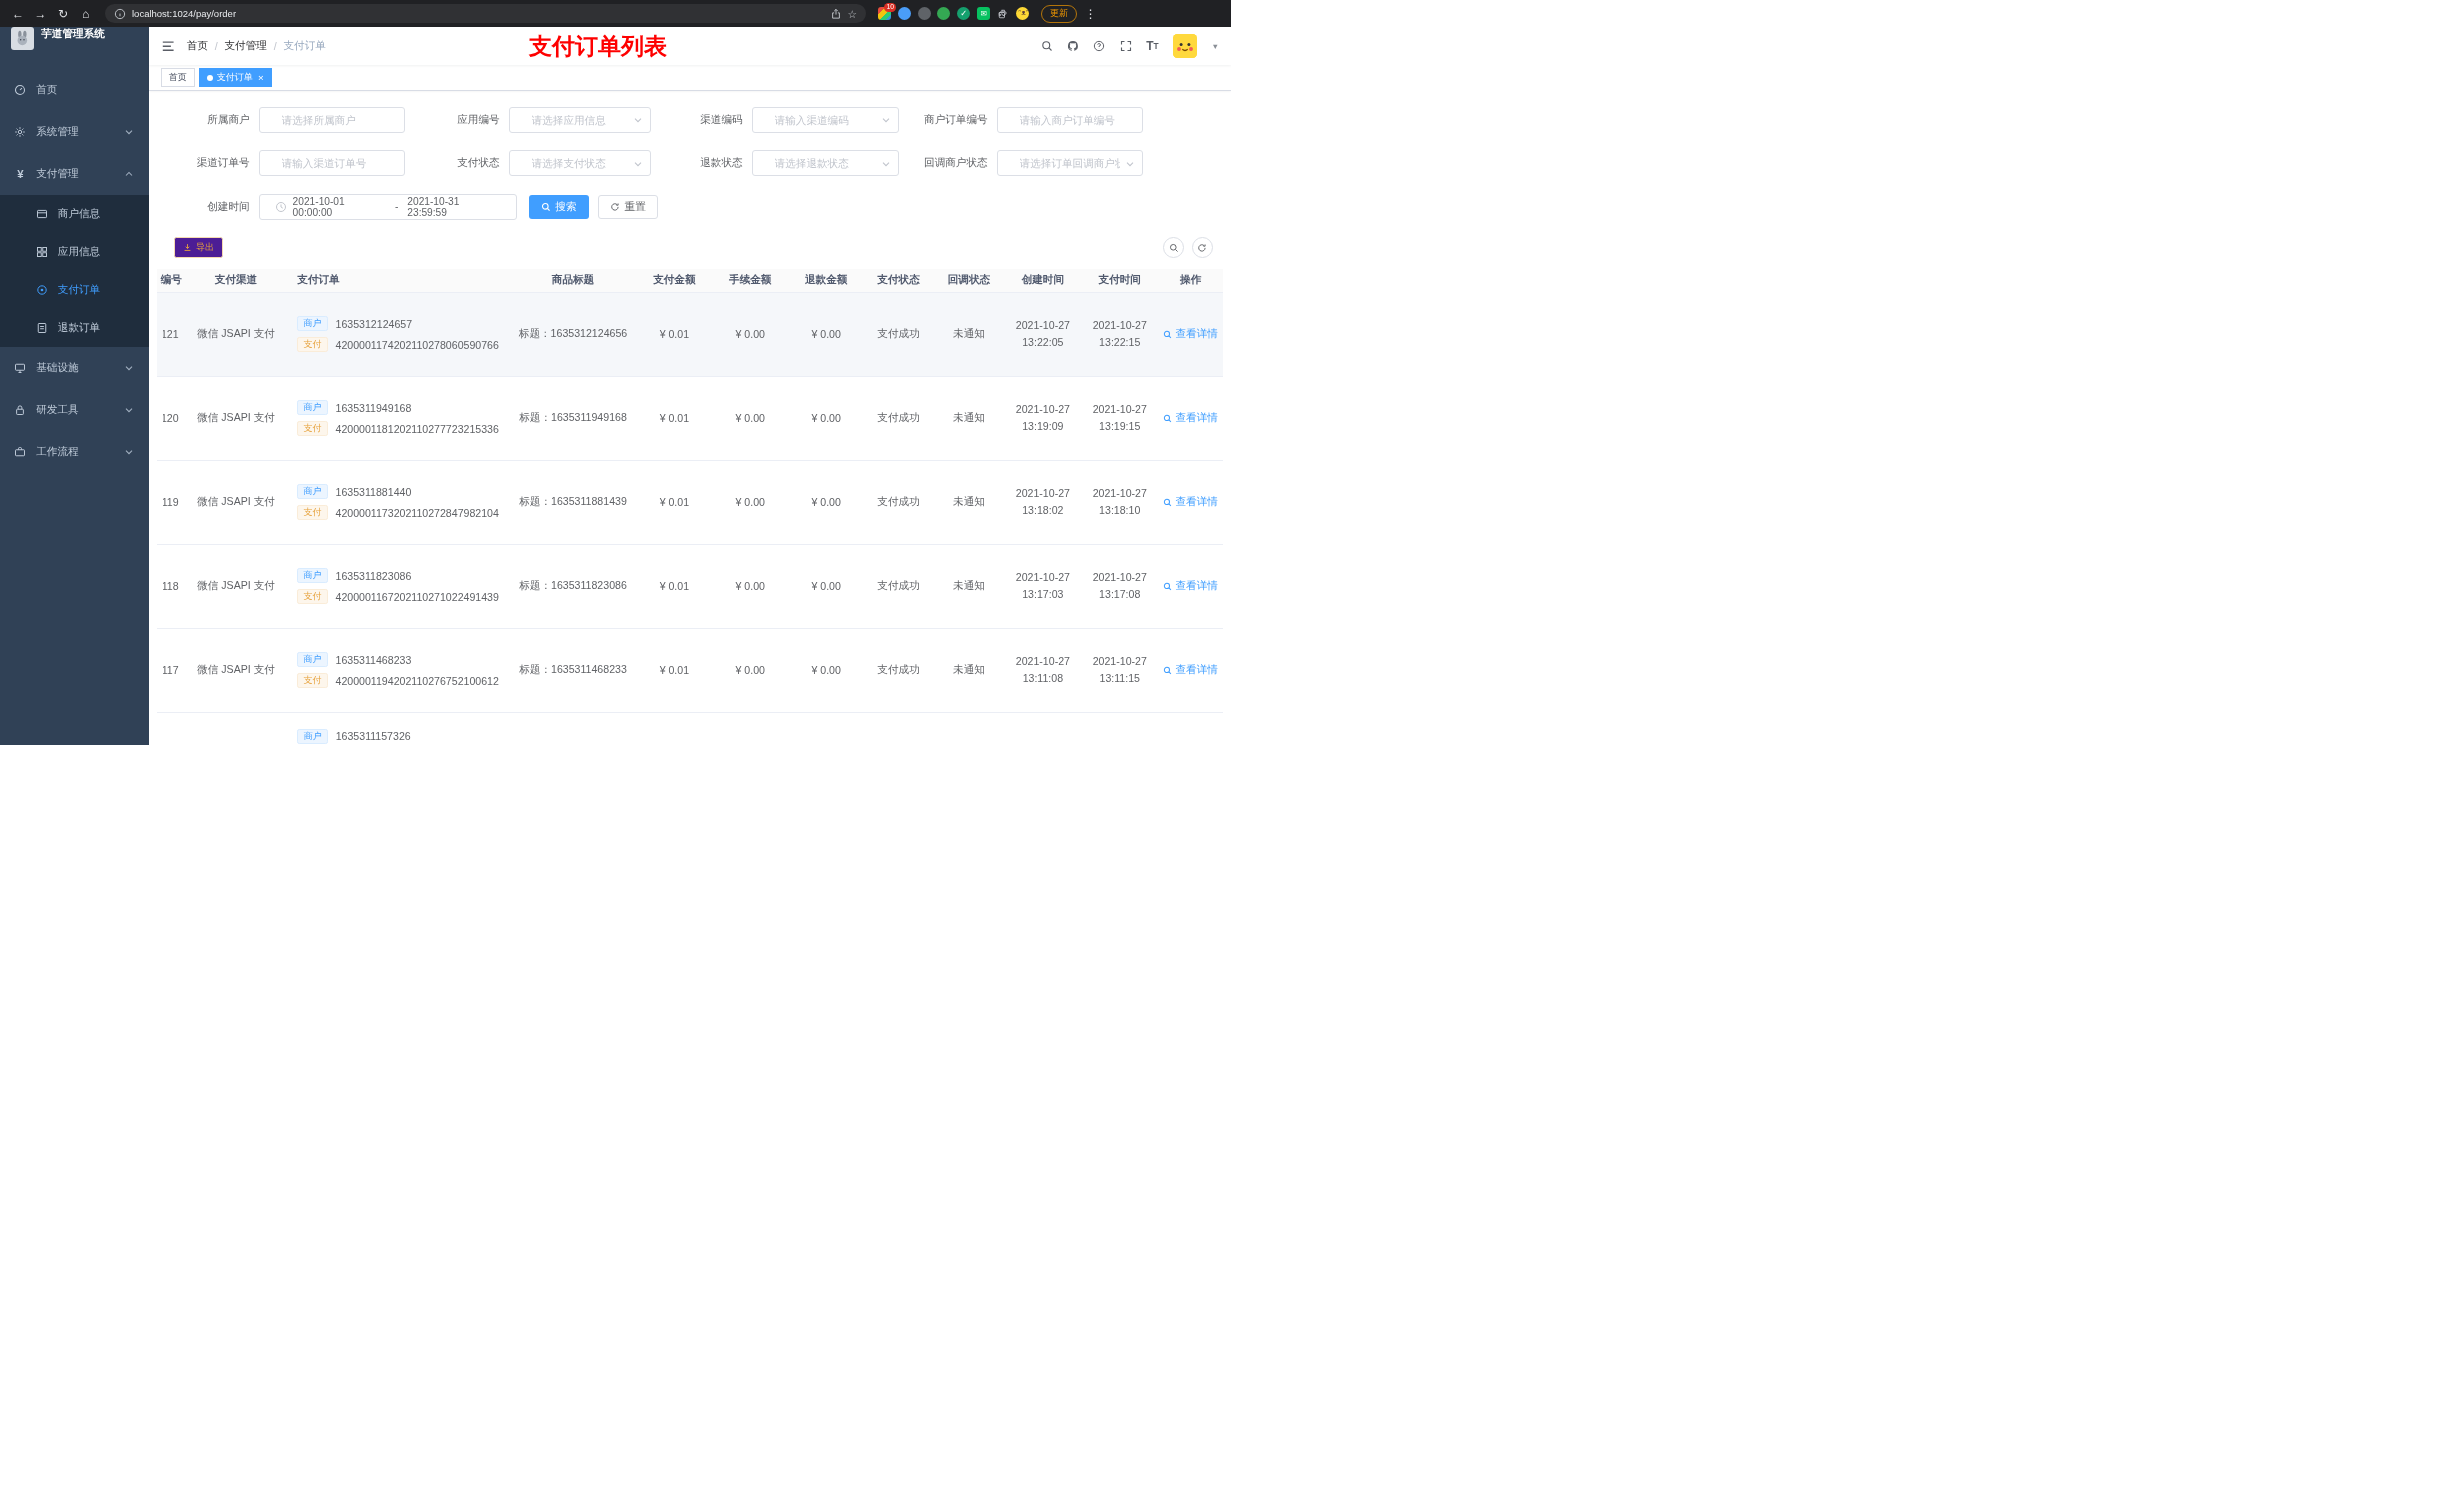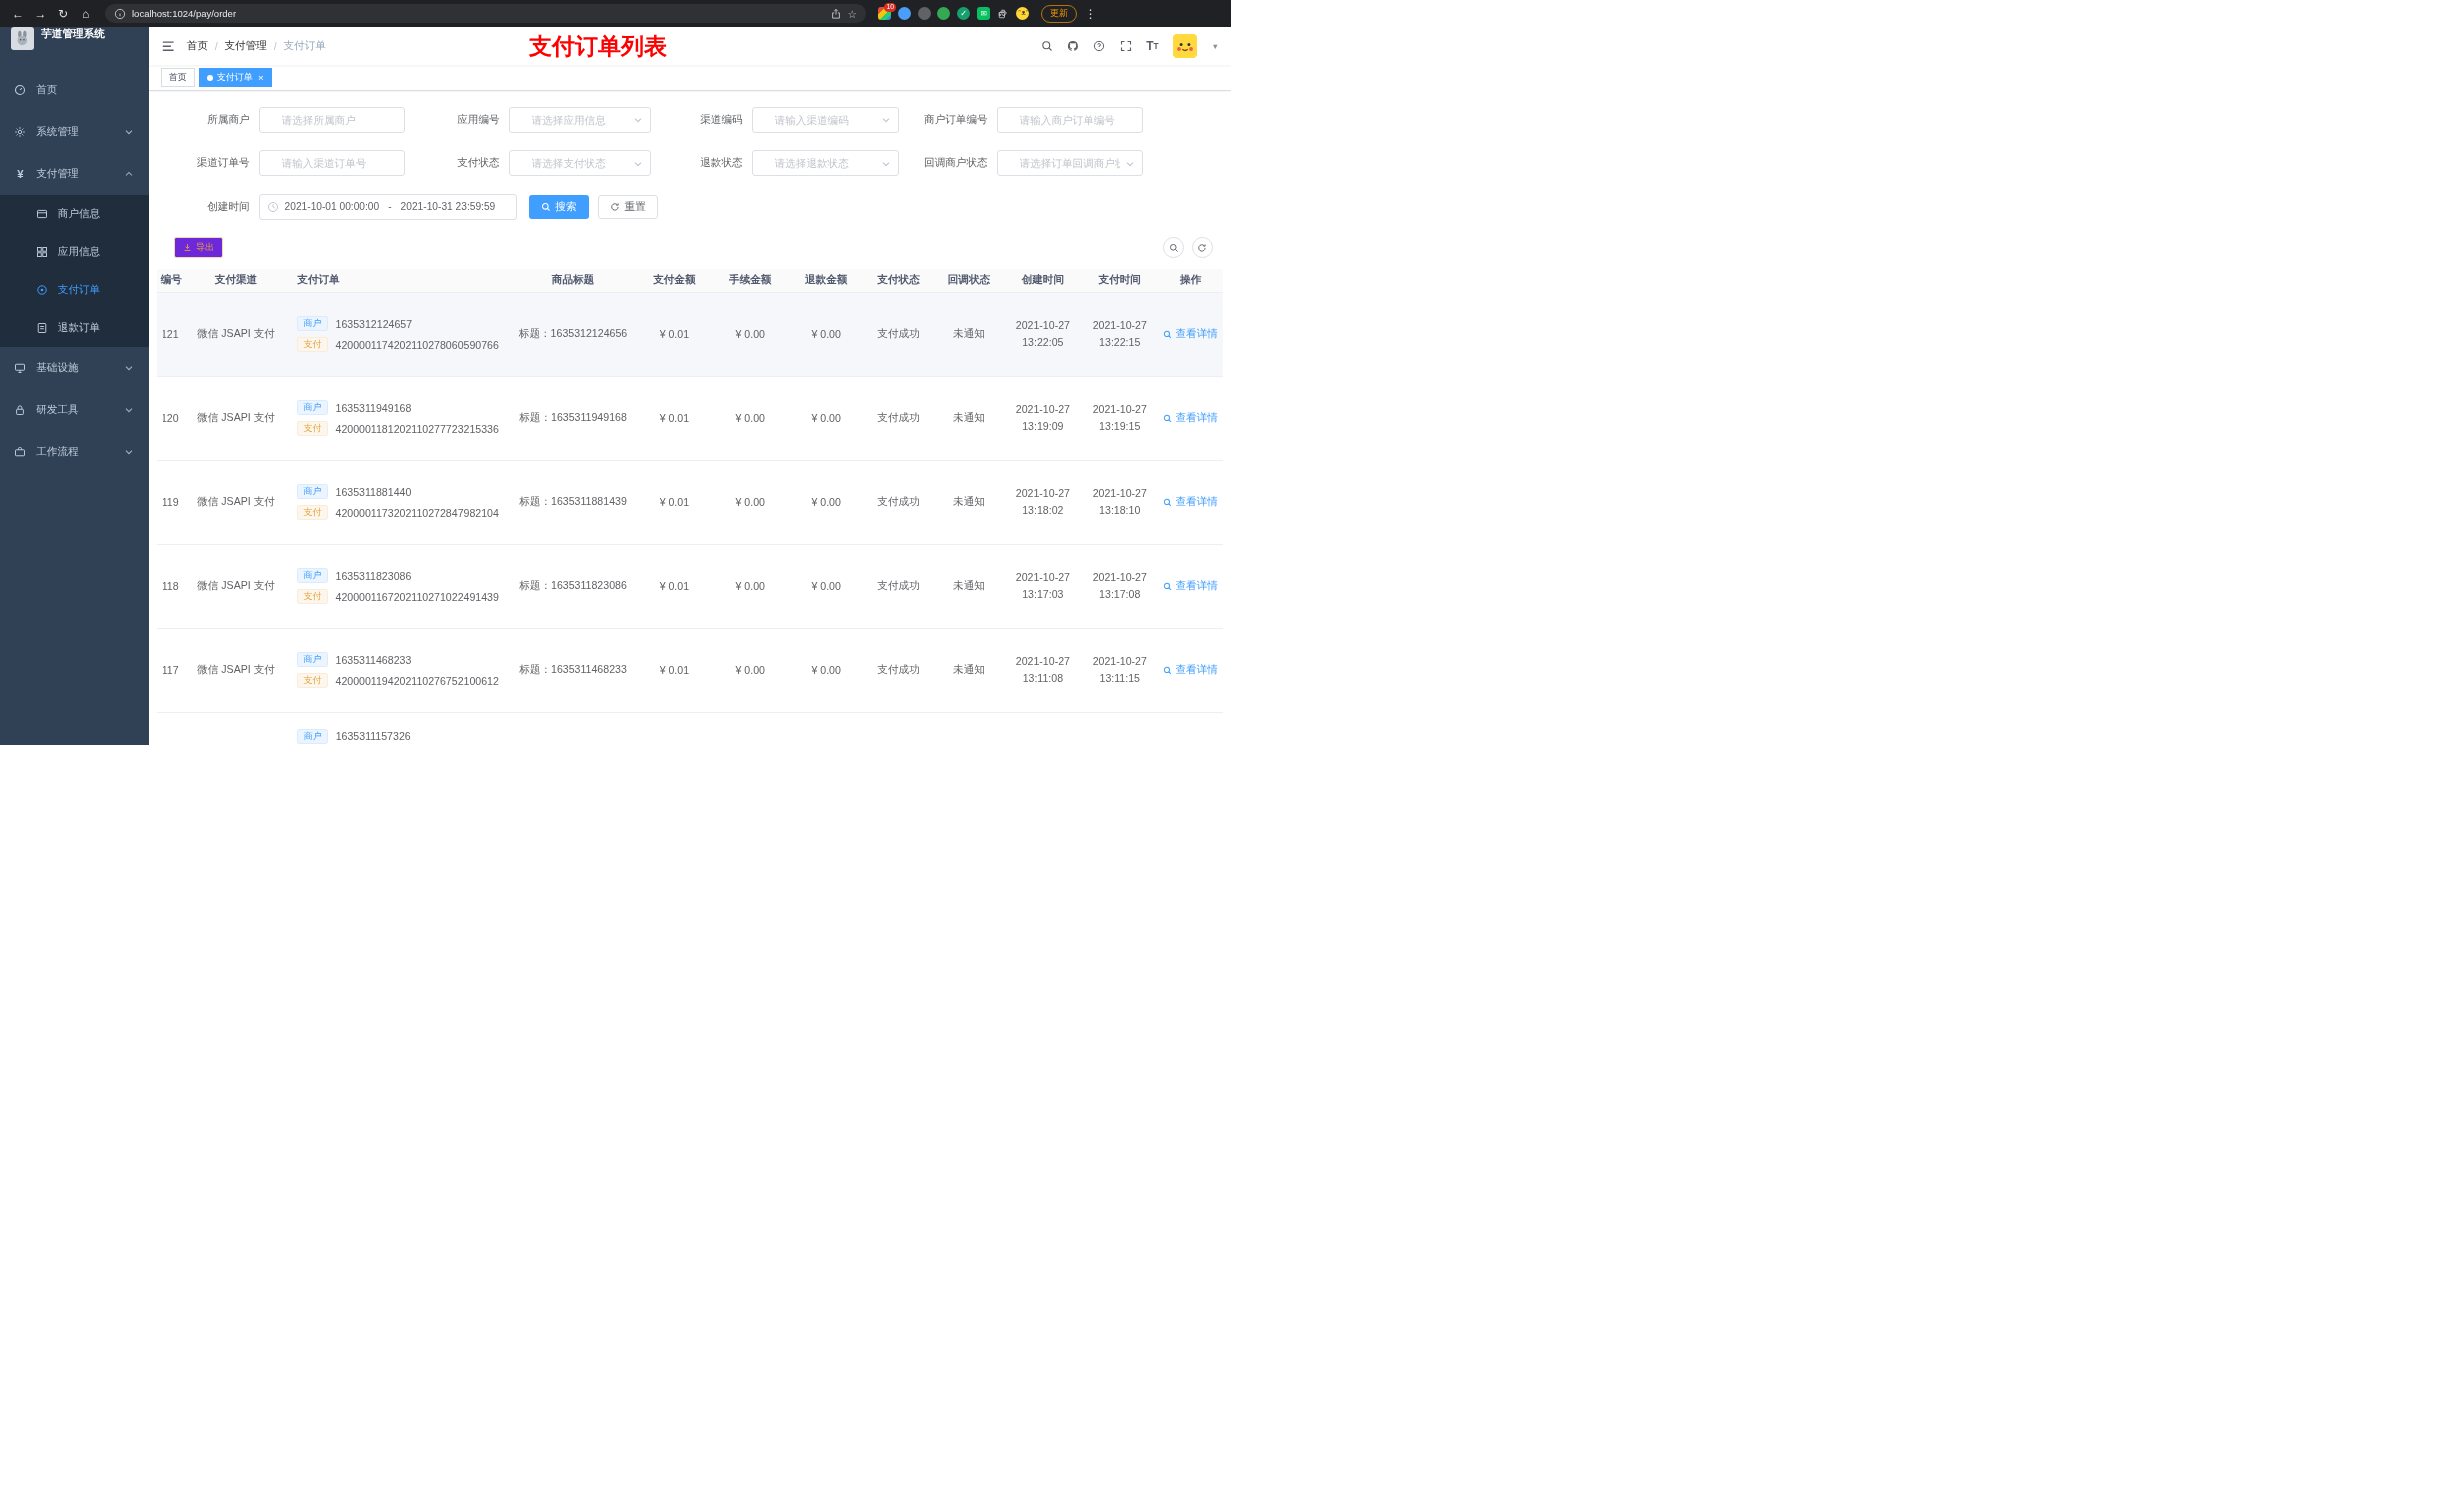--- a/index.html
+++ b/index.html
@@ -63,28 +63,28 @@
 
   
   .frow { display:flex; align-items:center; height:27px; margin-bottom:16.7px; }
   .flabel { text-align:right; padding-right:9px; color:#606266; font-size:10.6px; white-space:nowrap; }
   .l1 { width:102px; } .l2 { width:104px; } .l3 { width:101px; } .l4 { width:98px; }
   .field { position:relative; }
   .f1 { width:146px; } .f2 { width:142px; } .f3 { width:147px; } .f4 { width:146px; }
   .inp { width:100%; height:26px; border:0.8px solid #dcdfe6; border-radius:3px; padding:0 22px; font-size:10.6px; color:#606266; outline:none; background:#fff; font-family:inherit; }
   .inp::placeholder { color:#c0c4cc; }
   .field .chevdn { position:absolute; right:6.8px; top:7.6px; color:#c0c4cc; }
-  .date-field { width:258px; height:26px; border:0.8px solid #dcdfe6; border-radius:3px; display:flex; align-items:center; gap:6px; padding:0 7px; color:#606266; font-size:10.2px; }
+  .date-field { width:258px; height:26px; border:0.8px solid #dcdfe6; border-radius:3px; display:flex; align-items:center; gap:6px; padding:0 15px; color:#606266; font-size:10.2px; }
   .date-field .dsep { color:#606266; padding:0 3px; }
   .btn { height:24px; border-radius:3px; font-size:10.6px; display:inline-flex; align-items:center; gap:4.5px; padding:0 11.4px; cursor:pointer; border:0.8px solid transparent; font-family:inherit; }
   .btn-primary { background:#409eff; color:#fff; margin-left:12px; }
   .btn-plain { background:#fff; border-color:#dcdfe6; color:#606266; margin-left:9px; }
 
   .toolbar { display:flex; align-items:center; margin:3px 0 10.6px; padding-left:17.4px; }
-  .btn-warn { height:21px; border-radius:2.3px; font-size:9px; display:inline-flex; align-items:center; gap:3.8px; padding:0 8.3px; background:#6d28d9; border:0.8px solid #f5dab1; color:#e6a23c; cursor:pointer; font-family:inherit; }
+  .btn-warn { height:21px; border-radius:2.3px; font-size:9px; display:inline-flex; align-items:center; gap:3.8px; padding:0 8.3px; background:#4c1d95; border:0.8px solid #f5dab1; color:#e6a23c; cursor:pointer; font-family:inherit; }
   .tool-right { margin-left:auto; display:flex; gap:7.6px; padding-right:10.6px; }
   .cbtn { width:21px; height:21px; border-radius:50%; border:0.8px solid #dcdfe6; background:#fff; color:#606266; display:flex; align-items:center; justify-content:center; cursor:pointer; }
 
   
   .table { width:1066px; color:#606266; font-size:10.6px; }
   .thead { display:flex; align-items:center; height:24px; background:#fafafa; border-bottom:0.8px solid #ebeef5; color:#515a6e; font-weight:700; }
   .th, .td { text-align:center; padding:0 3px; }
   .trow { display:flex; align-items:center; height:84px; border-bottom:0.8px solid #ebeef5; }
   .trow.hov { background:#f5f7fa; }
   .c-id { width:29.5px; } .c-ch { width:100px; } .c-pay { width:224px; } .c-title { width:127px; }

